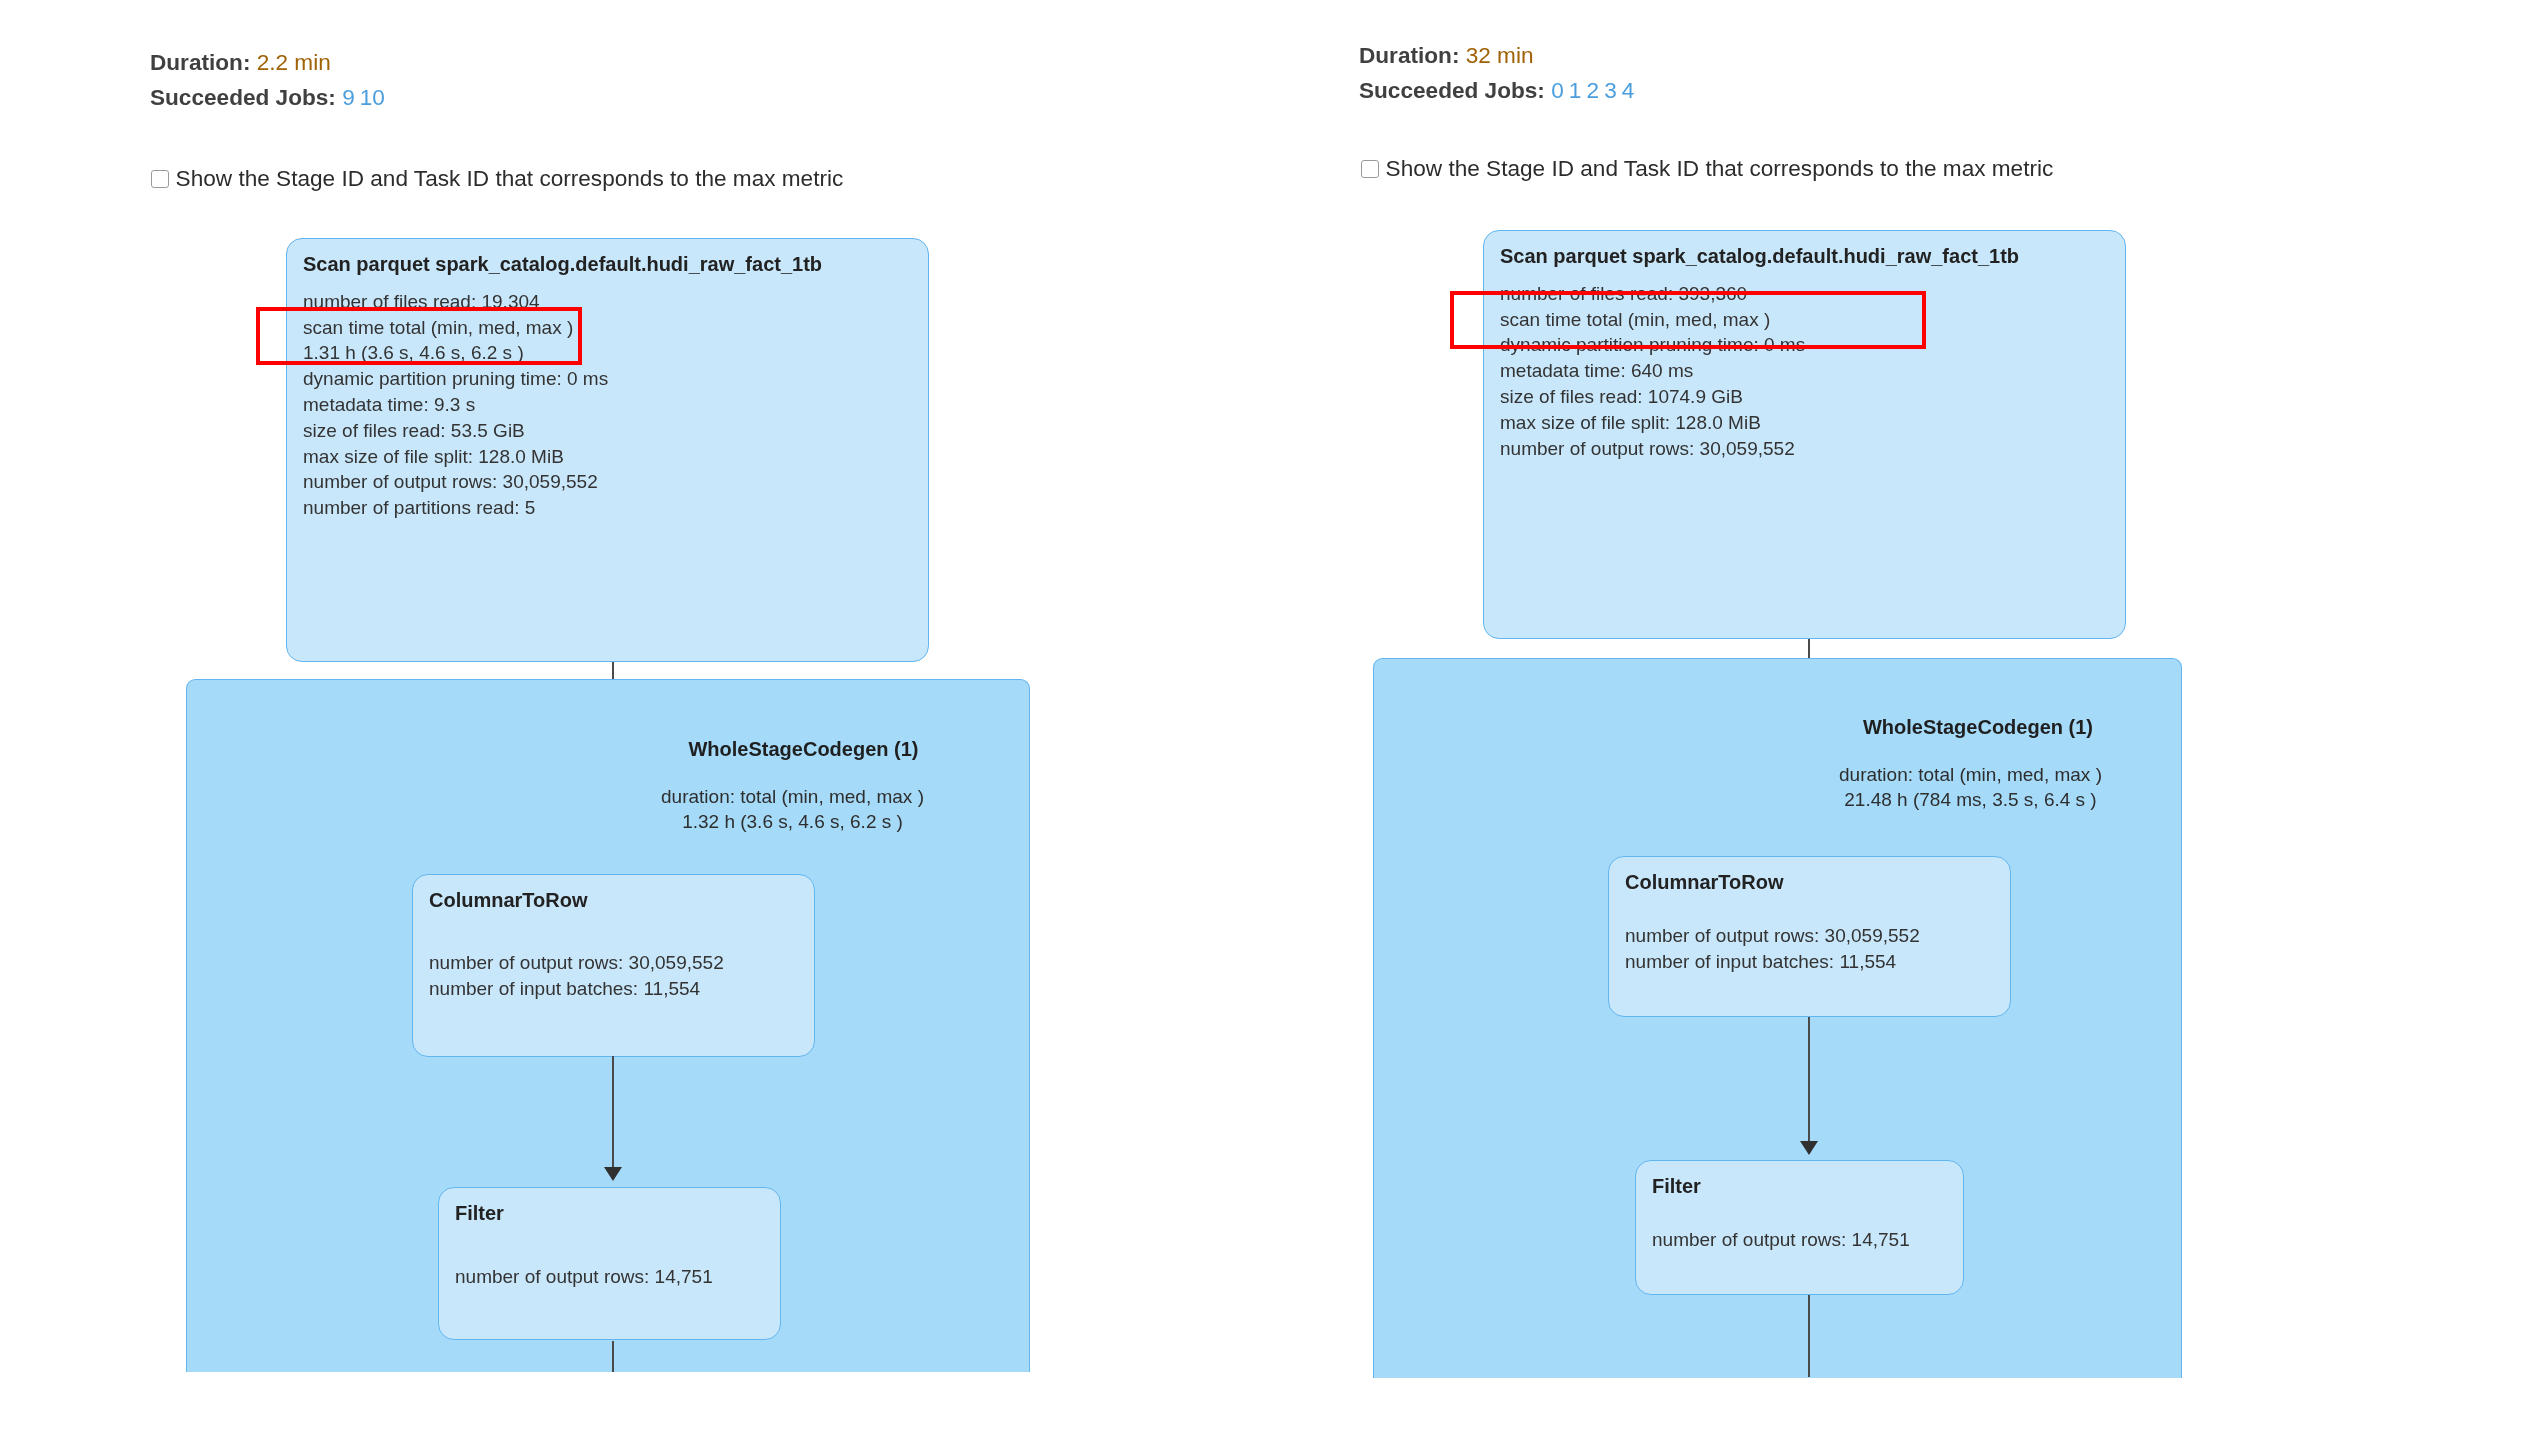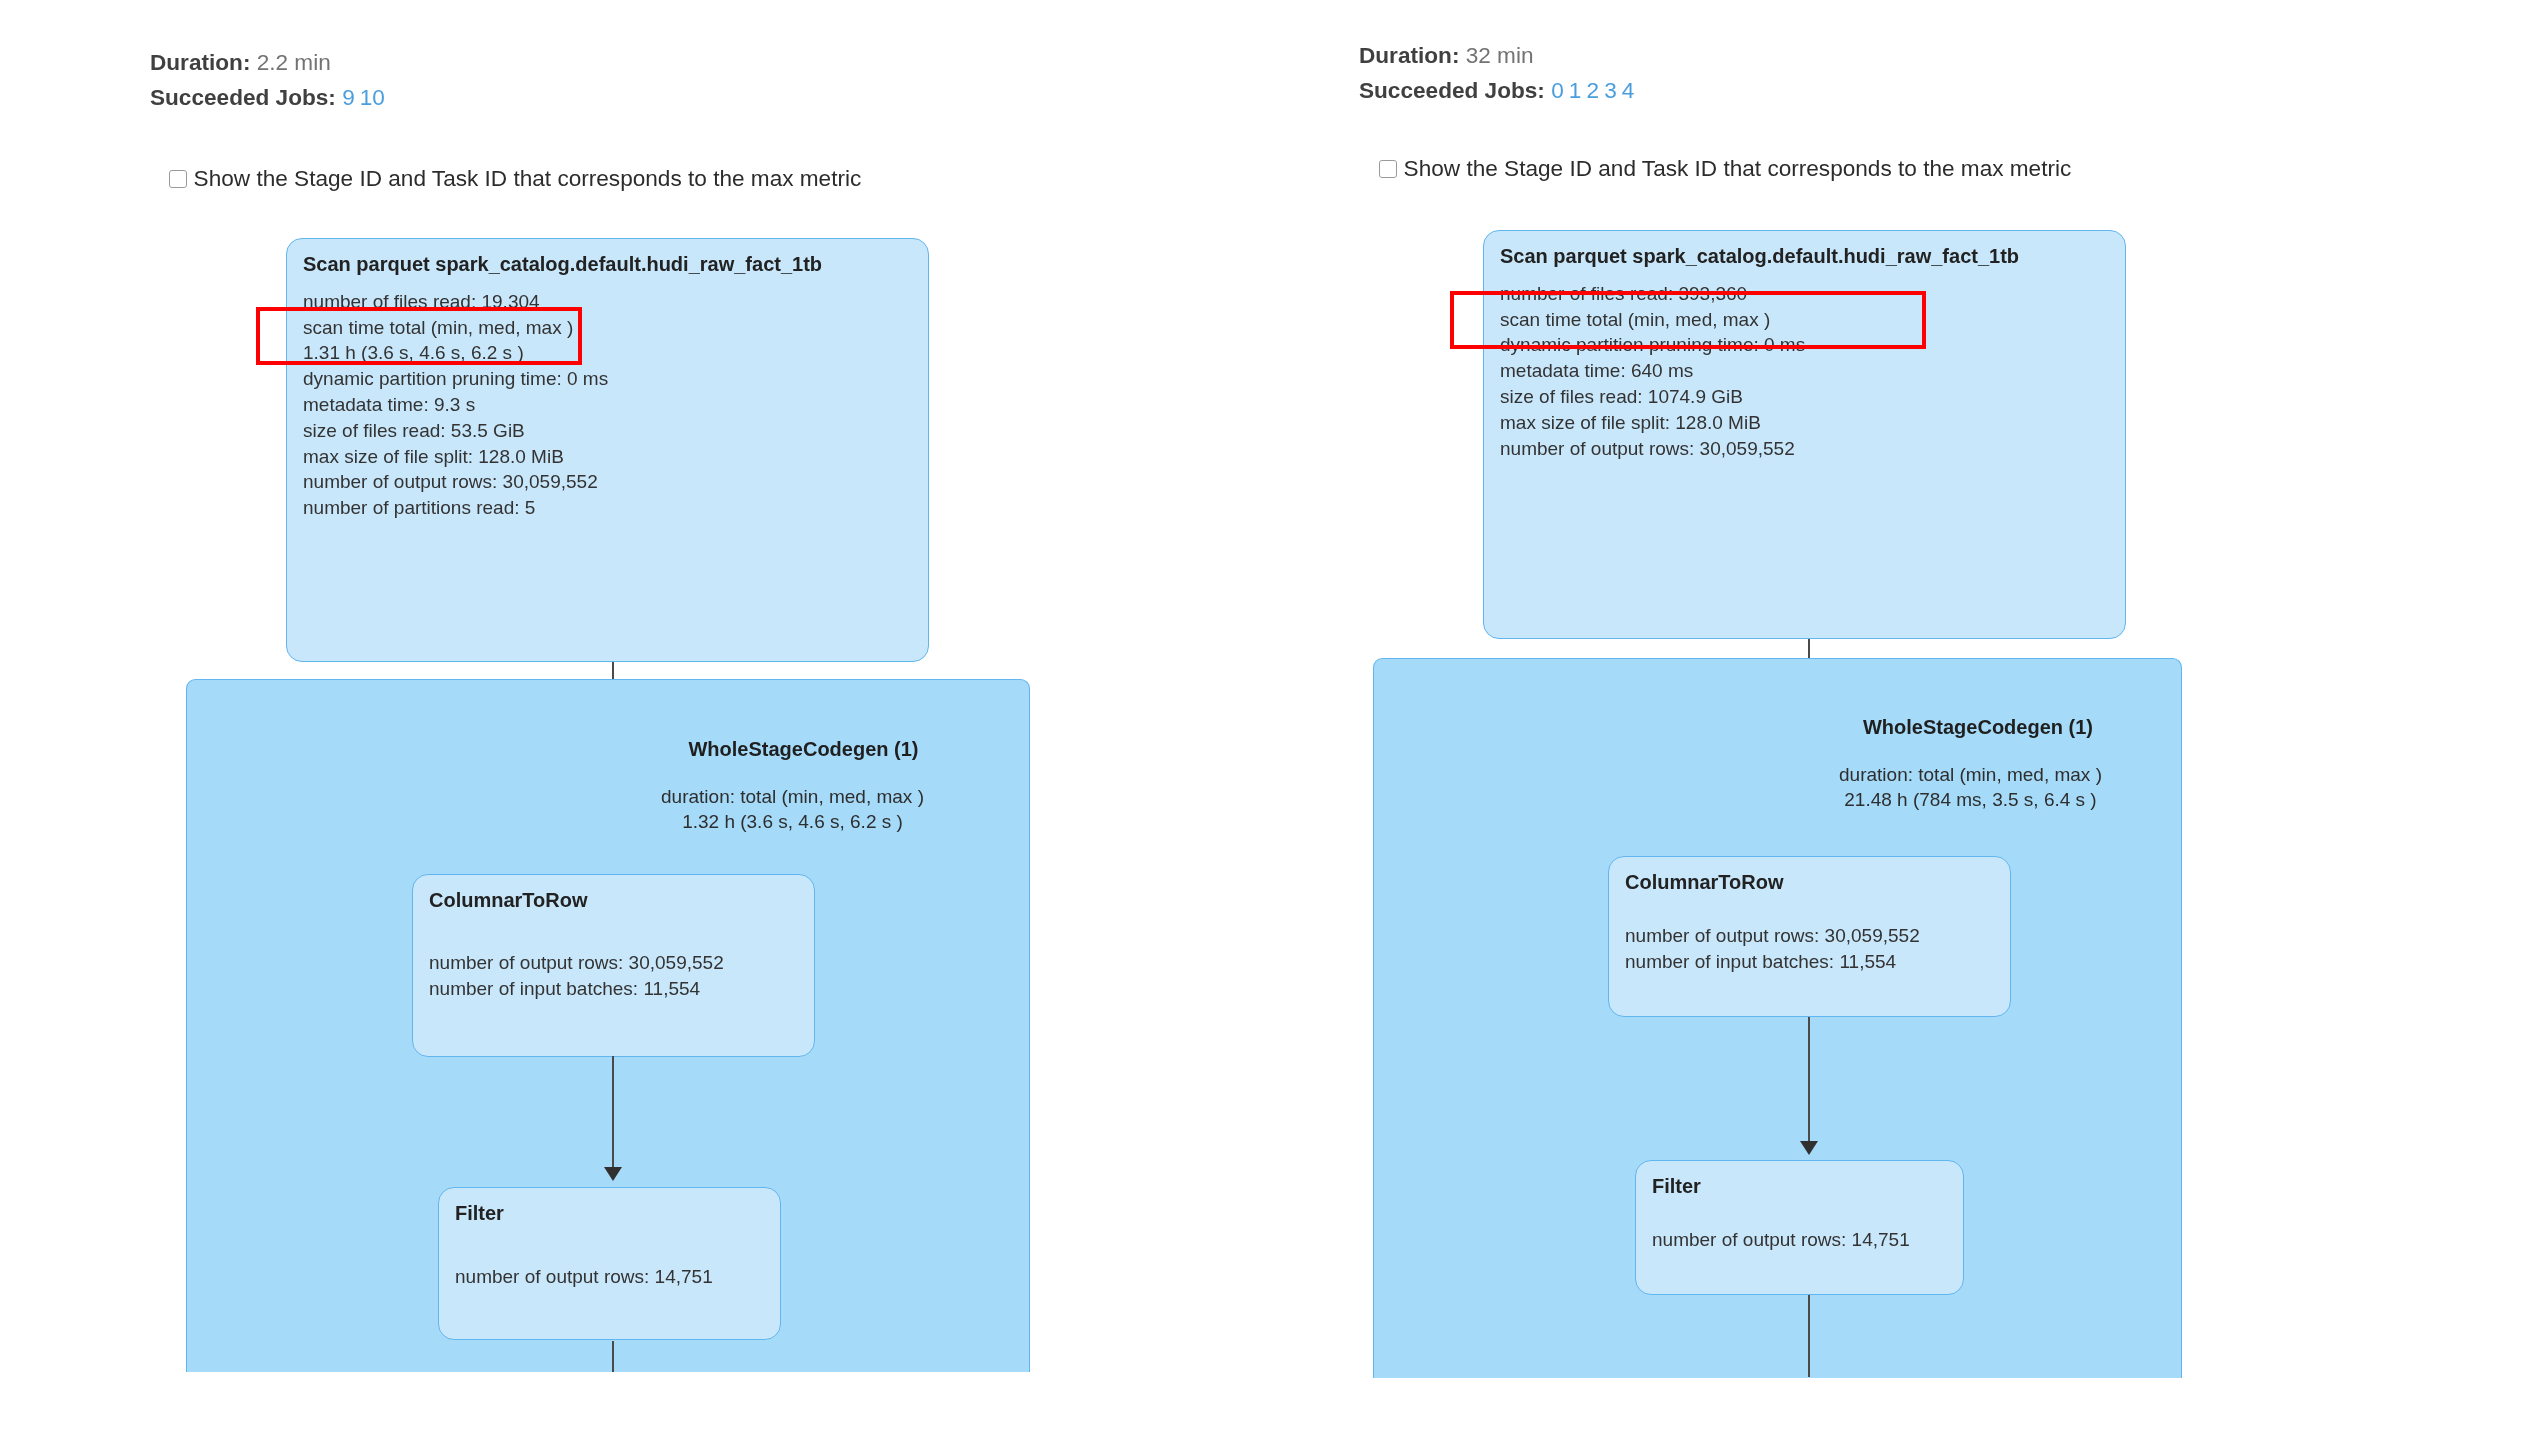--- a/index.html
+++ b/index.html
@@ -13,25 +13,25 @@
   .page { position: relative; width: 2525px; height: 1455px; background:#fff; }
 
   .panel { position: absolute; top: 0; height: 1455px; }
   .panel-left  { left: 0px;    width: 1262px; }
   .panel-right { left: 1262px; width: 1262px; }
 
   
   .hdr { position: absolute; }
   .hdr-line { font-size: 22.6px; color: #333; line-height: 1.55; white-space: nowrap; }
   .hdr-line b { font-weight: 700; color: #404040; }
-  .hdr-val { color: #737373; }
+  .hdr-val { color: #a16207; }
   .joblink { color: #4a9ede; text-decoration: none; margin-right: 5.1px; }
   .joblink:last-child { margin-right: 0; }
 
-  .cb-row { position: absolute; display: flex; align-items: flex-start; white-space: nowrap; margin-left: 18px; }
+  .cb-row { position: absolute; display: flex; align-items: flex-start; white-space: nowrap; }
   .cb-box {
     width: 18px; height: 18px; border: 1.5px solid #9a9a9a; border-radius: 2.9px;
     background: #fff; margin-right: 6.6px; flex: none; margin-top: 2.9px;
   }
   .cb-label { font-size: 22.6px; color: #2c2c2c; line-height: 1.1; }
 
   
   .node {
     position: absolute;
     background: #c9e7fb;

